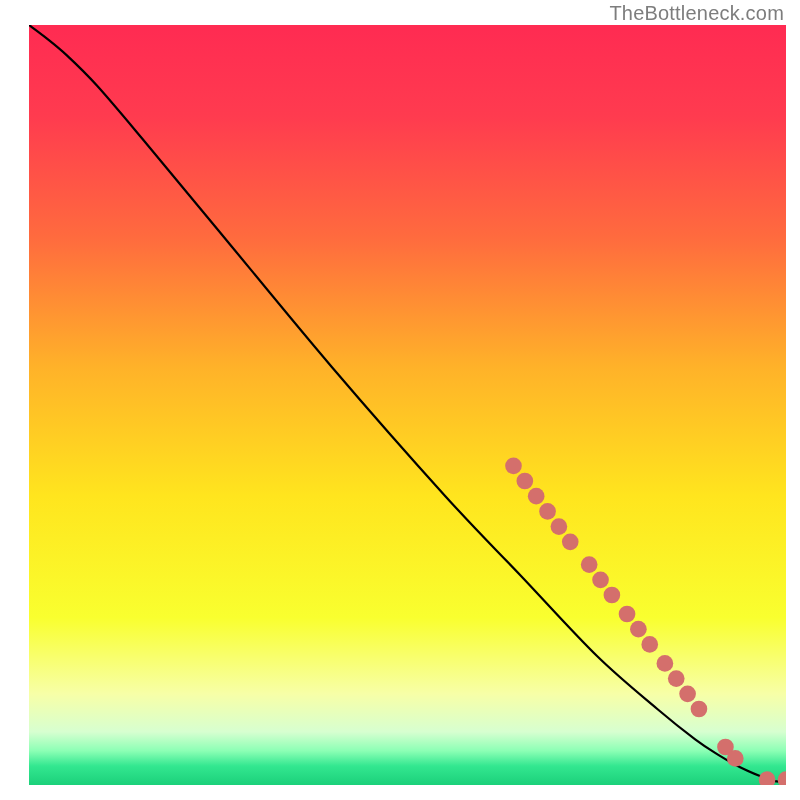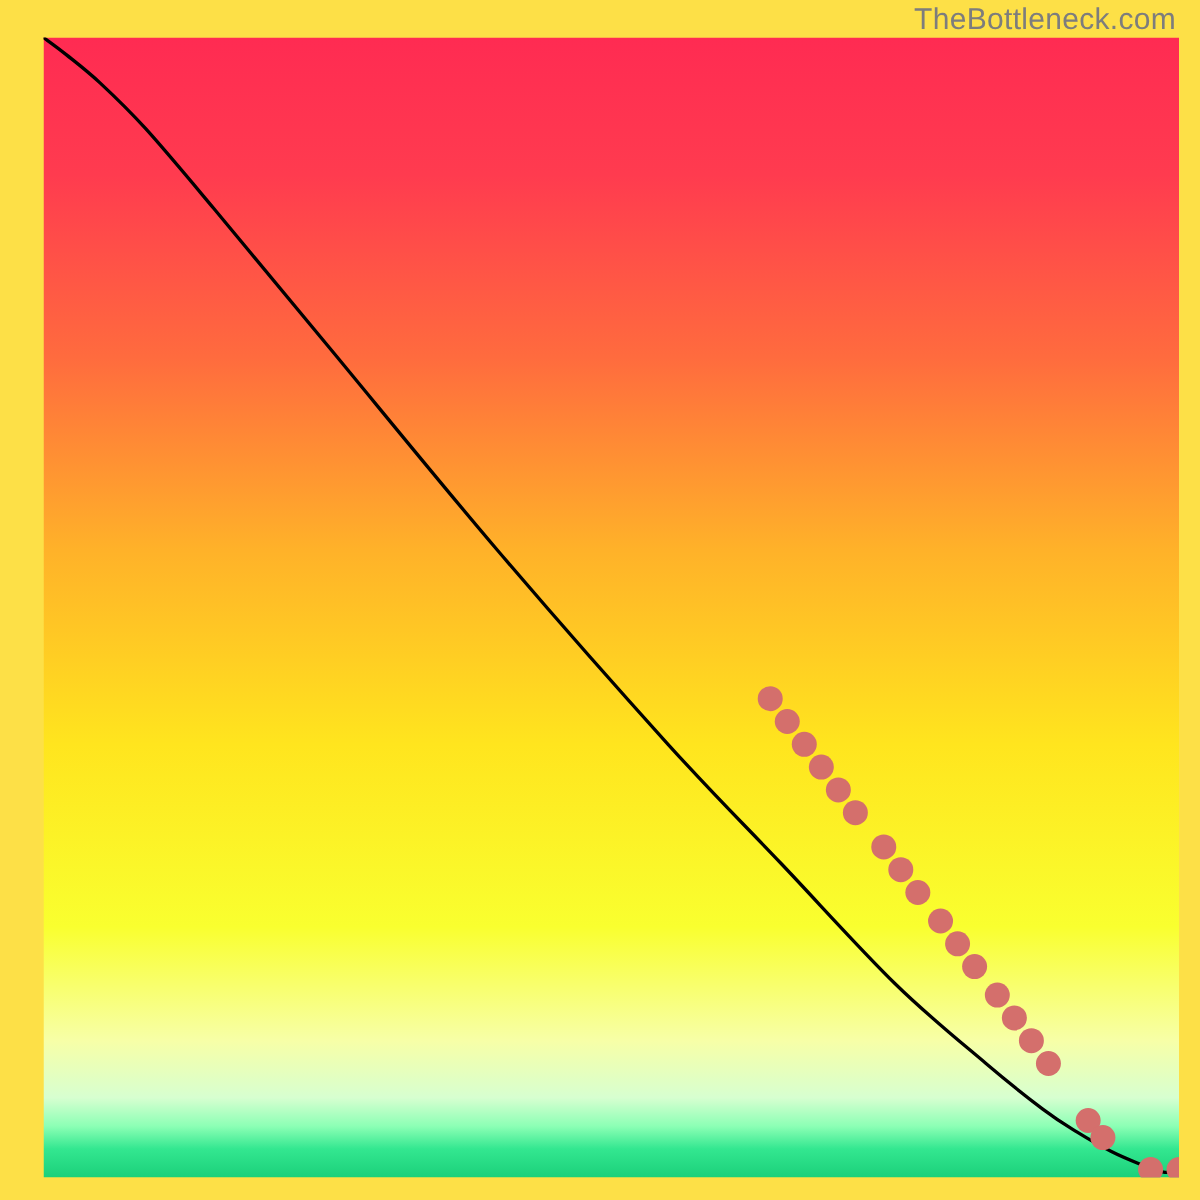--- a/index.html
+++ b/index.html
@@ -8,21 +8,21 @@
     width: 800px;
     height: 800px;
     background: #000;
     overflow: hidden;
     font-family: Arial, Helvetica, sans-serif;
   }
   .stage {
     position: relative;
     width: 800px;
     height: 800px;
-    background: #fde047;
+    background: #ffffff;
   }
   .attribution {
     position: absolute;
     top: 2px;
     right: 16px;
     color: #7d7d7d;
     font-size: 20px;
     font-weight: 500;
     letter-spacing: 0.2px;
   }

